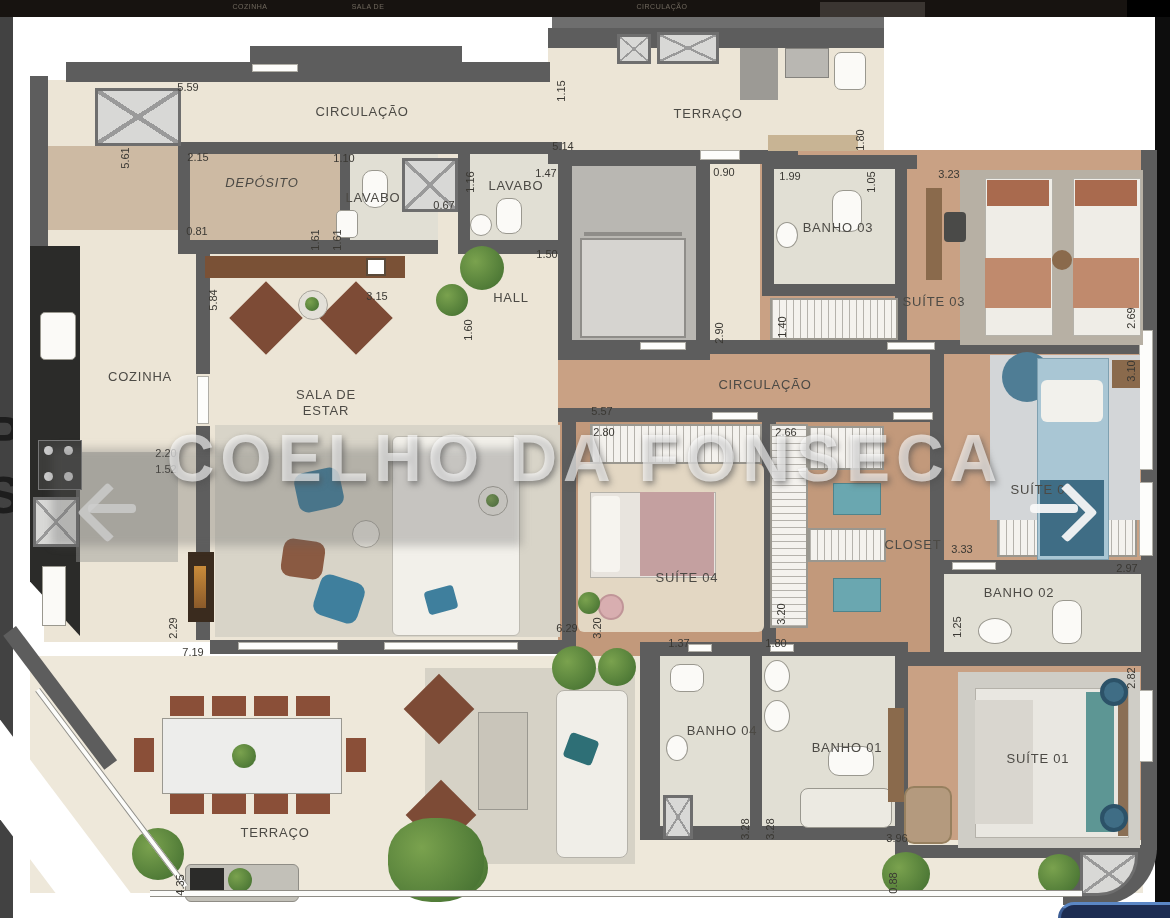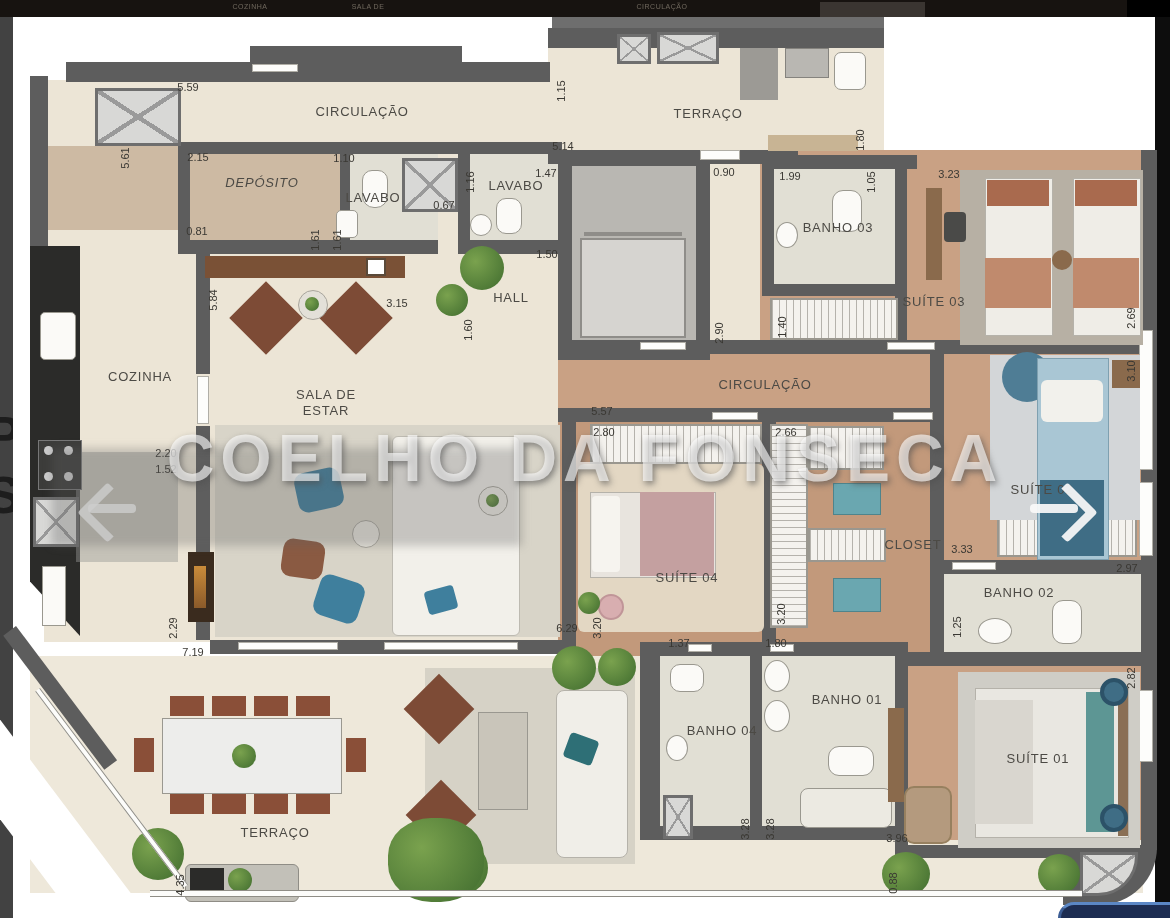--- a/index.html
+++ b/index.html
@@ -303,31 +303,31 @@
       <span class="room-label" style="left: 934px; top: 302px;">SUÍTE 03</span>
       <span class="room-label" style="left: 140px; top: 377px;">COZINHA</span>
       <span class="room-label" style="left: 326px; top: 403px;">SALA DE
 ESTAR</span>
       <span class="room-label" style="left: 765px; top: 385px;">CIRCULAÇÃO</span>
       <span class="room-label" style="left: 687px; top: 578px;">SUÍTE 04</span>
       <span class="room-label" style="left: 913px; top: 545px;">CLOSET</span>
       <span class="room-label" style="left: 1042px; top: 490px;">SUÍTE 02</span>
       <span class="room-label" style="left: 1019px; top: 593px;">BANHO 02</span>
       <span class="room-label" style="left: 722px; top: 731px;">BANHO 04</span>
-      <span class="room-label" style="left: 835px; top: 700px; padding-left: 24px;">BANHO 01</span>
+      <span class="room-label" style="left: 835px; top: 748px; padding-left: 24px;">BANHO 01</span>
       <span class="room-label" style="left: 1038px; top: 759px;">SUÍTE 01</span>
       <span class="room-label" style="left: 275px; top: 833px;">TERRAÇO</span>
       <span class="dim" style="left: 188px; top: 87px;">5.59</span>
       <span class="dim" style="left: 198px; top: 157px;">2.15</span>
       <span class="dim" style="left: 344px; top: 158px;">1.10</span>
       <span class="dim" style="left: 197px; top: 231px;">0.81</span>
       <span class="dim vert" style="left: 315px; top: 240px;">1.61</span>
       <span class="dim vert" style="left: 337px; top: 240px;">1.61</span>
       <span class="dim vert" style="left: 213px; top: 300px;">5.84</span>
-      <span class="dim" style="left: 377px; top: 303px; margin-left: 20px;">3.15</span>
+      <span class="dim" style="left: 377px; top: 296px;">3.15</span>
       <span class="dim" style="left: 444px; top: 205px;">0.67</span>
       <span class="dim vert" style="left: 470px; top: 182px;">1.16</span>
       <span class="dim" style="left: 546px; top: 173px;">1.47</span>
       <span class="dim" style="left: 563px; top: 146px;">5.14</span>
       <span class="dim vert" style="left: 561px; top: 91px;">1.15</span>
       <span class="dim" style="left: 547px; top: 254px;">1.50</span>
       <span class="dim vert" style="left: 468px; top: 330px;">1.60</span>
       <span class="dim" style="left: 724px; top: 172px;">0.90</span>
       <span class="dim vert" style="left: 719px; top: 333px;">2.90</span>
       <span class="dim vert" style="left: 860px; top: 140px;">1.80</span>

